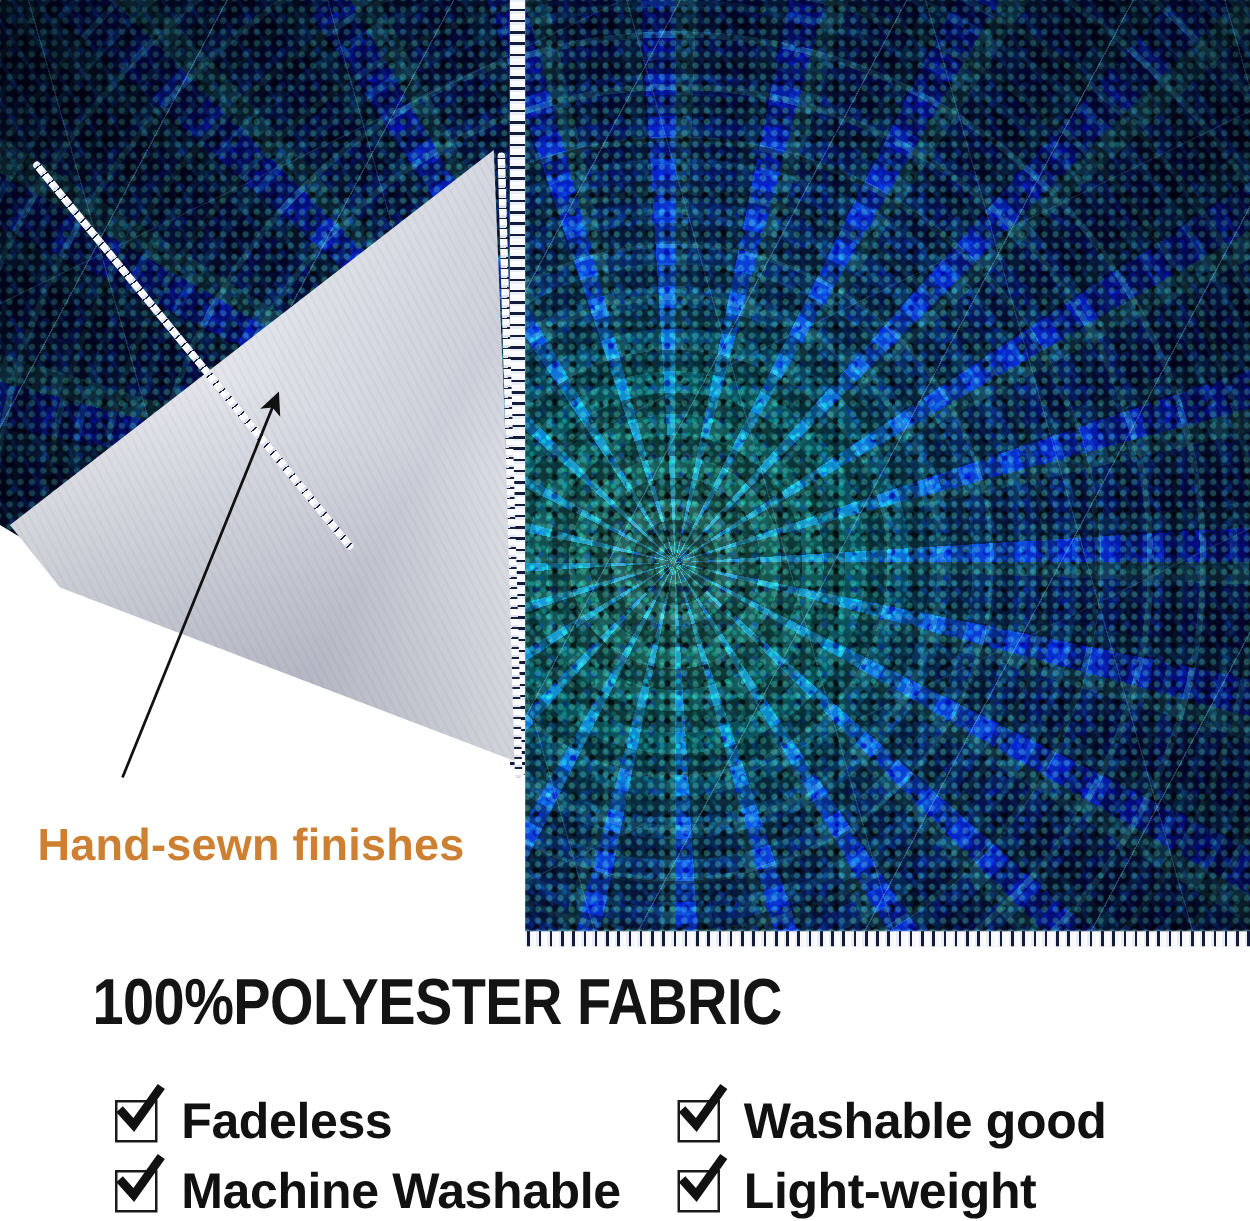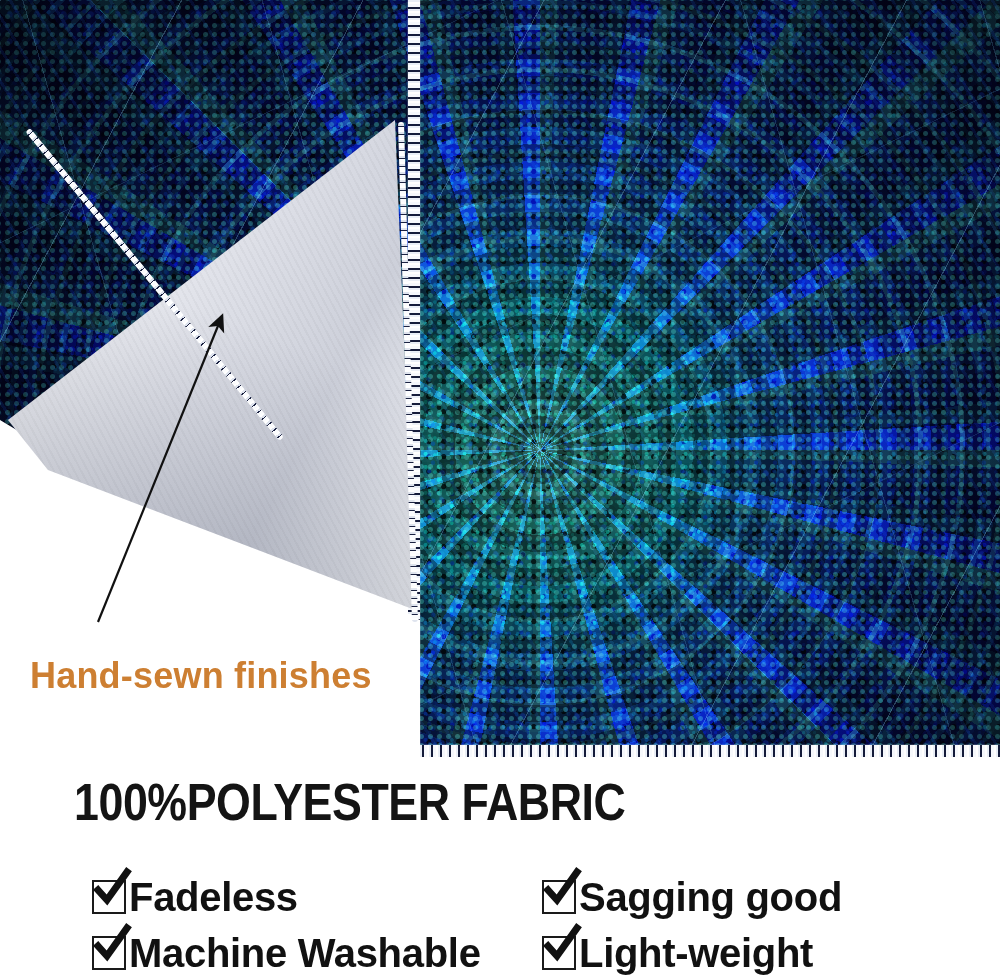--- a/index.html
+++ b/index.html
@@ -236,21 +236,21 @@
     left:92px; top:852px;
     width:880px;
     display:grid;
     grid-template-columns:450px 450px;
     grid-auto-rows:56px;
     align-items:center;
   }
   .feat{
     display:flex;
     align-items:center;
-    gap:0;
+    gap:16px;
     font-size:40px;
     font-weight:600;
     color:#111111;
     white-space:nowrap;
     letter-spacing:-.3px;
     margin-top:34px;
   }
   .cbox{
     position:relative;
     width:30px; height:30px;
@@ -323,21 +323,21 @@
       </span>
       <span class="feat-label">Fadeless</span>
     </div>
 
     <div class="feat">
       <span class="cbox">
         <svg viewBox="0 0 40 40">
             <path d="M6 20 L15 30 L35 2" fill="none" stroke="#111" stroke-width="7" stroke-linecap="square" stroke-linejoin="miter"></path>
           </svg>
       </span>
-      <span class="feat-label">Sagging good</span>
+      <span class="feat-label">Washable good</span>
     </div>
 
     <div class="feat">
       <span class="cbox">
         <svg viewBox="0 0 40 40">
             <path d="M6 20 L15 30 L35 2" fill="none" stroke="#111" stroke-width="7" stroke-linecap="square" stroke-linejoin="miter"></path>
           </svg>
       </span>
       <span class="feat-label">Machine Washable</span>
     </div>

